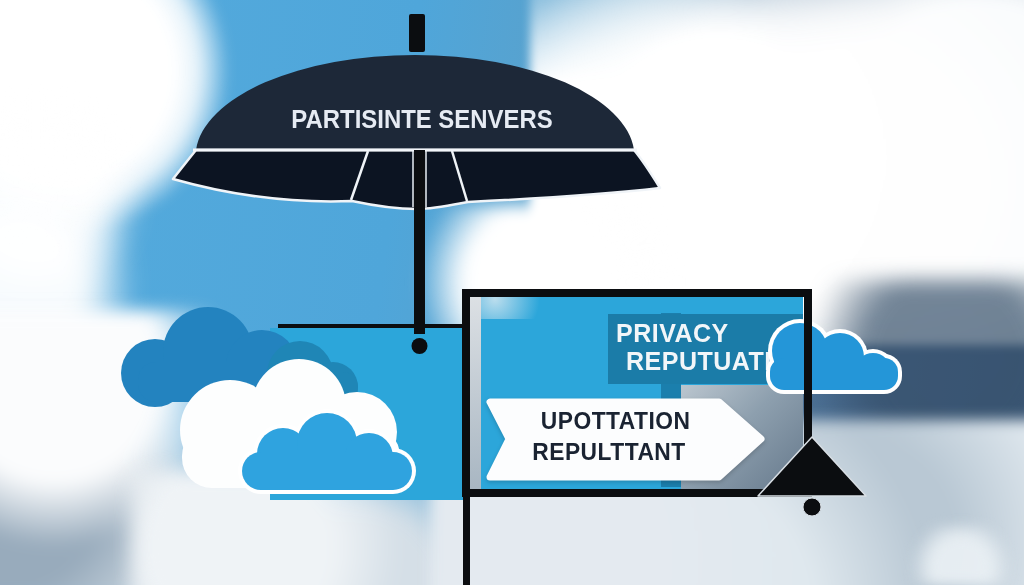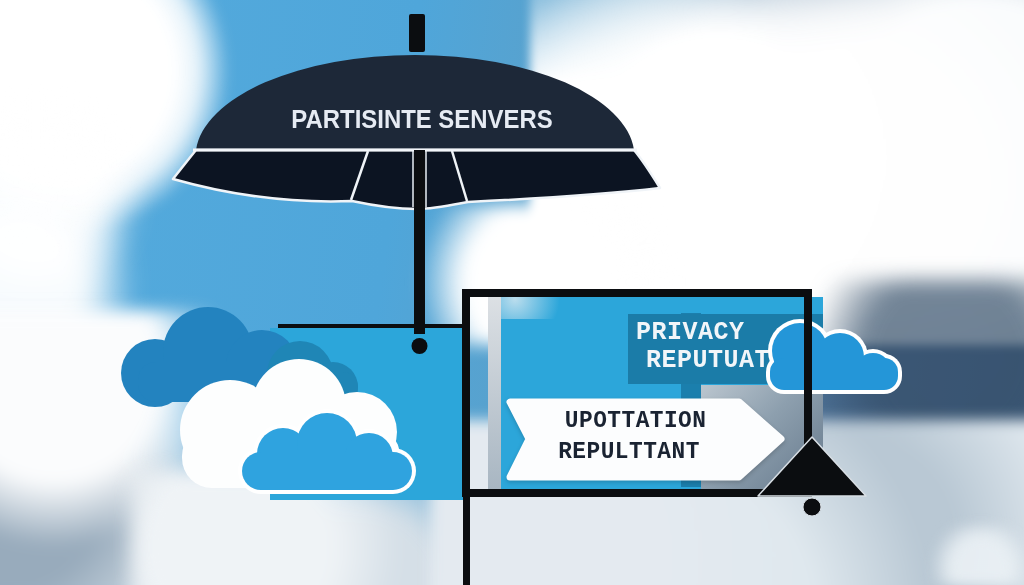--- a/index.html
+++ b/index.html
@@ -46,21 +46,21 @@
       radial-gradient(circle at 66% 55%,#B9C8D4 0 24%,rgba(185,200,212,0) 50%),
       radial-gradient(circle at 88% 82%,#E2EAF0 0 30%,rgba(226,234,240,0) 56%),
       radial-gradient(circle at 50% 28%,rgba(120,142,162,.5) 0 30%,rgba(120,142,162,0) 55%);}
 
   
   .left-panel{left:270px;top:328px;width:193px;height:172px;background:var(--panel-cyan);z-index:2;}
   .panel-top-line{left:278px;top:324px;width:192px;height:4px;background:var(--ink-black);z-index:3;}
   .svg-layer{left:0;top:0;width:1024px;height:585px;pointer-events:none;}
   .z4{z-index:4;} .z6{z-index:6;} .z8{z-index:8;} .z9{z-index:9;}
 
-  .frame-interior{left:488px;top:297px;width:335px;height:193px;background:var(--panel-cyan);z-index:5;font-family:Liberation Mono, monospace;}
+  .frame-interior{left:468px;top:297px;width:335px;height:193px;background:var(--panel-cyan);z-index:5;}
   .frame-strip{left:0;top:0;width:13px;height:193px;background:linear-gradient(180deg,#DCE0E4,#A8B6C2);}
   .frame-haze{left:13px;top:0;width:70px;height:22px;
     background:radial-gradient(circle at 20% 10%,rgba(235,240,244,.75),rgba(235,240,244,0) 75%);}
   .divider-strip{left:193px;top:16px;width:20px;height:174px;background:var(--divider-blue);}
   .gray-column{left:213px;top:88px;width:122px;height:105px;
     background:linear-gradient(135deg,#BBC6CF 0%,#8D9FAE 45%,#66798C 100%);}
   .col-cloud{left:220px;top:140px;width:120px;height:60px;filter:blur(6px);
     background:radial-gradient(circle at 50% 70%,rgba(235,241,245,.9) 0 40%,rgba(235,241,245,0) 70%);}
   .teal-box{left:140px;top:17px;width:195px;height:70px;background:var(--teal-box);
     color:#F2F6F9;font-weight:bold;font-size:25px;letter-spacing:.5px;line-height:28px;padding:5px 0 0 8px;}

